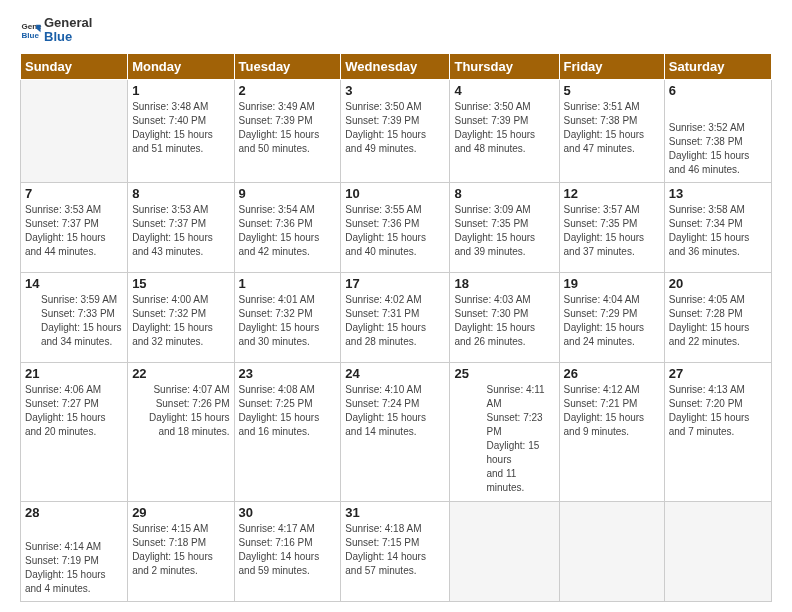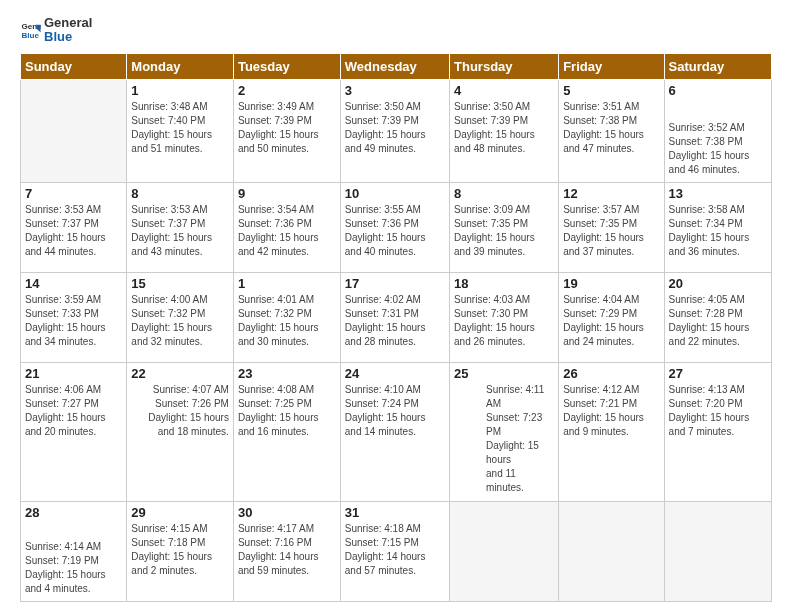--- a/index.html
+++ b/index.html
@@ -215,21 +215,21 @@
             <span class="day-number">13</span>
             <div class="cell-text" style="white-space: pre-line;">Sunrise: 3:58 AM
 Sunset: 7:34 PM
 Daylight: 15 hours
 and 36 minutes.</div>
           </td>
         </tr>
         <tr>
           <td>
             <span class="day-number">14</span>
-            <div class="cell-text" style="white-space: pre-line;">Sunrise: 3:59 AM
+            <div class="cell-text" style="white-space: pre-line; margin-left: 16px;">Sunrise: 3:59 AM
 Sunset: 7:33 PM
 Daylight: 15 hours
 and 34 minutes.</div>
           </td>
           <td>
             <span class="day-number">15</span>
             <div class="cell-text" style="white-space: pre-line;">Sunrise: 4:00 AM
 Sunset: 7:32 PM
 Daylight: 15 hours
 and 32 minutes.</div>

